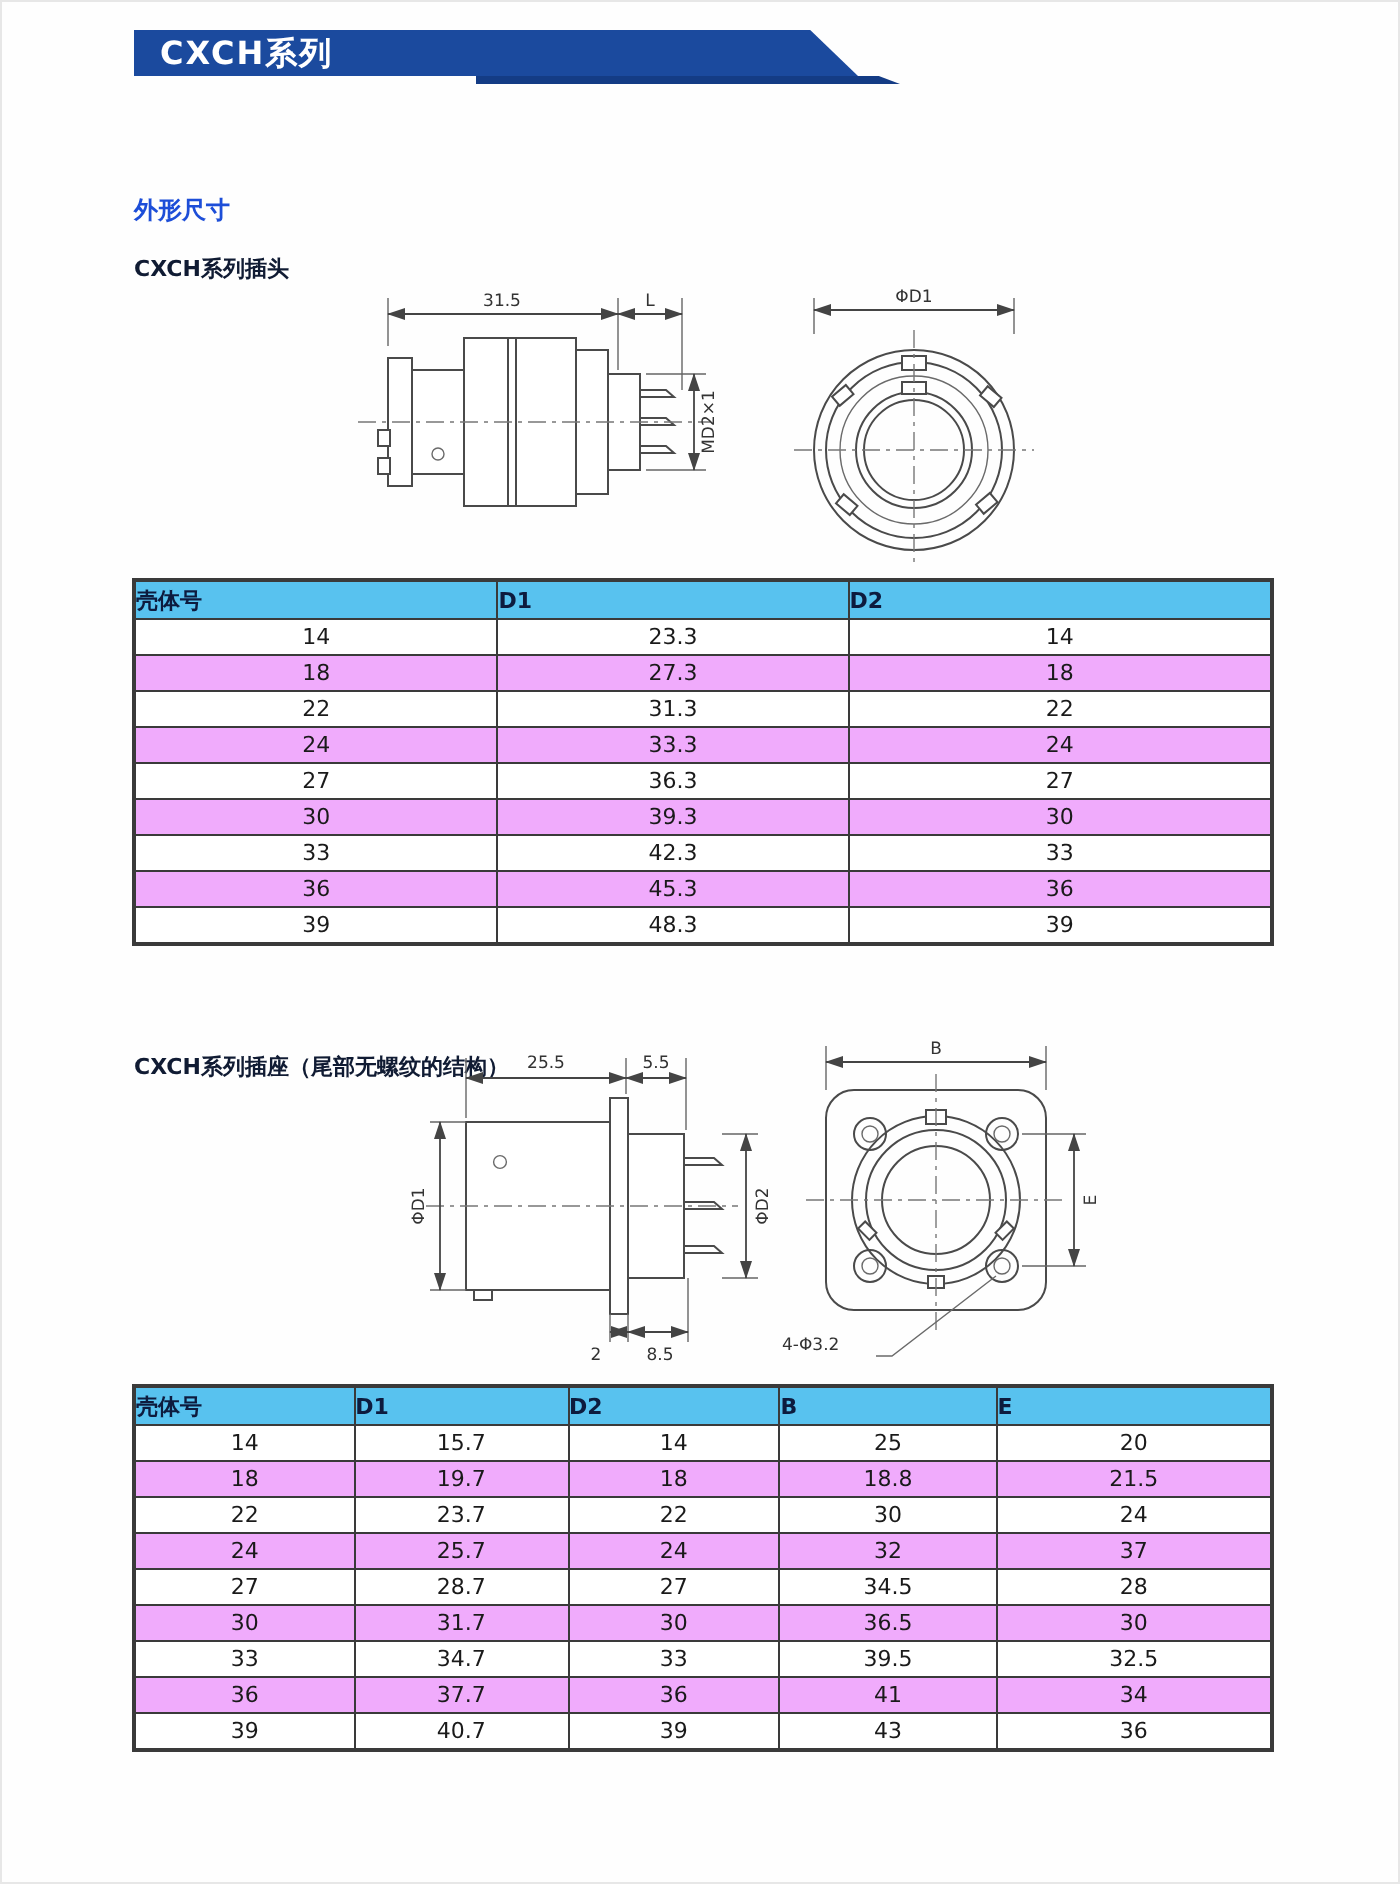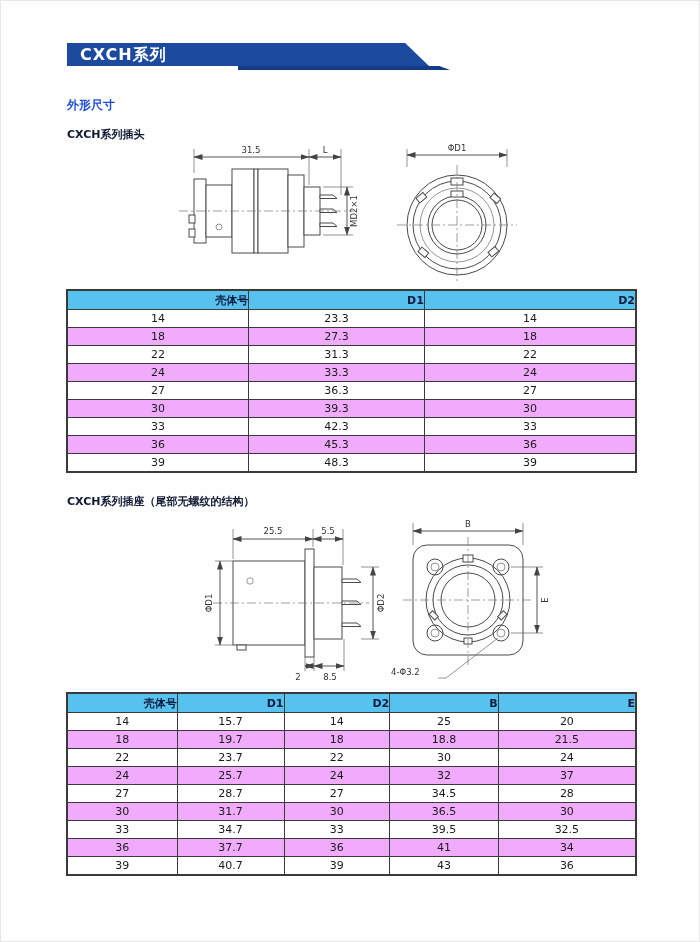--- a/index.html
+++ b/index.html
@@ -1,21 +1,21 @@
 <!DOCTYPE html>
 <html><head>
 <meta charset="utf-8">
 <style>
   html,body{margin:0;padding:0;background:#ffffff;}
   .page{position:relative;width:700px;height:942px;background:#fefefe;
         font-family:"DejaVu Sans","Liberation Sans",sans-serif;overflow:hidden;
         border:1px solid #e7e7e7;box-sizing:border-box;}
 
   
-  .banner{position:absolute;left:66px;top:42px;width:380px;height:28px;}
+  .banner{position:absolute;left:66px;top:14px;width:380px;height:28px;}
   .banner-bar{position:absolute;left:0;top:0;width:362px;height:23px;background:#1b4a9e;
       clip-path:polygon(0 0,93.4% 0,100% 100%,0 100%);}
   .banner-title{position:absolute;left:13px;top:0;height:23px;line-height:23px;
       color:#ffffff;font-size:16px;font-weight:bold;letter-spacing:1px;}
   .banner-strip{position:absolute;left:171px;top:23px;width:212px;height:4px;background:#143c85;
       clip-path:polygon(0 0,95% 0,100% 100%,0 100%);}
 
   .section-title{position:absolute;left:66px;top:96px;font-size:12px;font-weight:bold;color:#1d4ed8;}
   .sub-label{position:absolute;font-size:11px;font-weight:bold;color:#101b33;}
 
@@ -27,21 +27,21 @@
   svg .dim{stroke:#444;stroke-width:0.9;fill:none;
       marker-start:url(#arrow);marker-end:url(#arrow);}
   svg .ext{stroke:#666;stroke-width:0.7;fill:none;}
   svg .center{stroke:#777;stroke-width:0.7;fill:none;stroke-dasharray:9 3 2 3;}
   svg .pin{fill:#fff;stroke:#4a4a4a;stroke-width:1;}
 
   
   table.dims{position:absolute;left:65px;width:571px;border-collapse:collapse;
       border:2px solid #3a3a3a;table-layout:fixed;background:#fff;}
   table.dims th{background:#58c2ef;color:#0d1b3e;font-size:11px;font-weight:bold;
-      border:1.5px solid #3a3a3a;padding:0;height:18px;text-align:right;}
+      border:1.5px solid #3a3a3a;padding:0;height:18px;text-align:left;}
   table.dims td{font-size:11px;color:#1a1a1a;border:1.5px solid #3a3a3a;padding:0;
       height:17px;text-align:center;}
   table.dims tr.alt td{background:#f0abfc;}
   table.t1{top:288px;}
   table.t2{top:691px;}
   .t1 th:nth-child(1){width:31.9%}.t1 th:nth-child(2){width:30.9%}.t1 th:nth-child(3){width:37.2%}
   .t2 th:nth-child(1){width:19.3%}.t2 th:nth-child(2){width:18.8%}.t2 th:nth-child(3){width:18.6%}
   .t2 th:nth-child(4){width:19.1%}.t2 th:nth-child(5){width:24.2%}
   .abs{position:absolute;}
 </style>
@@ -175,21 +175,21 @@
           <td>36</td>
         </tr>
         <tr>
           <td>39</td>
           <td>48.3</td>
           <td>39</td>
         </tr>
       </tbody>
     </table>
 
-  <div class="sub-label" style="left:66px;top:493px;">CXCH系列插座（尾部无螺纹的结构）</div>
+  <div class="sub-label" style="left:66px;top:525px;">CXCH系列插座（尾部无螺纹的结构）</div>
 
   <svg class="abs" style="left:202px;top:518px;" width="192" height="168" viewBox="0 0 192 168">
     <path class="ext" d="M30 10 V40 M110 10 V28 M140 10 V46"></path>
     <line class="dim" x1="30" y1="20" x2="110" y2="20"></line>
     <line class="dim" x1="110" y1="20" x2="140" y2="20"></line>
     <text x="70" y="15" text-anchor="middle">25.5</text>
     <text x="125" y="15" text-anchor="middle">5.5</text>
 
     <rect class="fillw" x="30" y="42" width="72" height="84"></rect>
     <circle class="thin" cx="47" cy="62" r="3.2"></circle>

